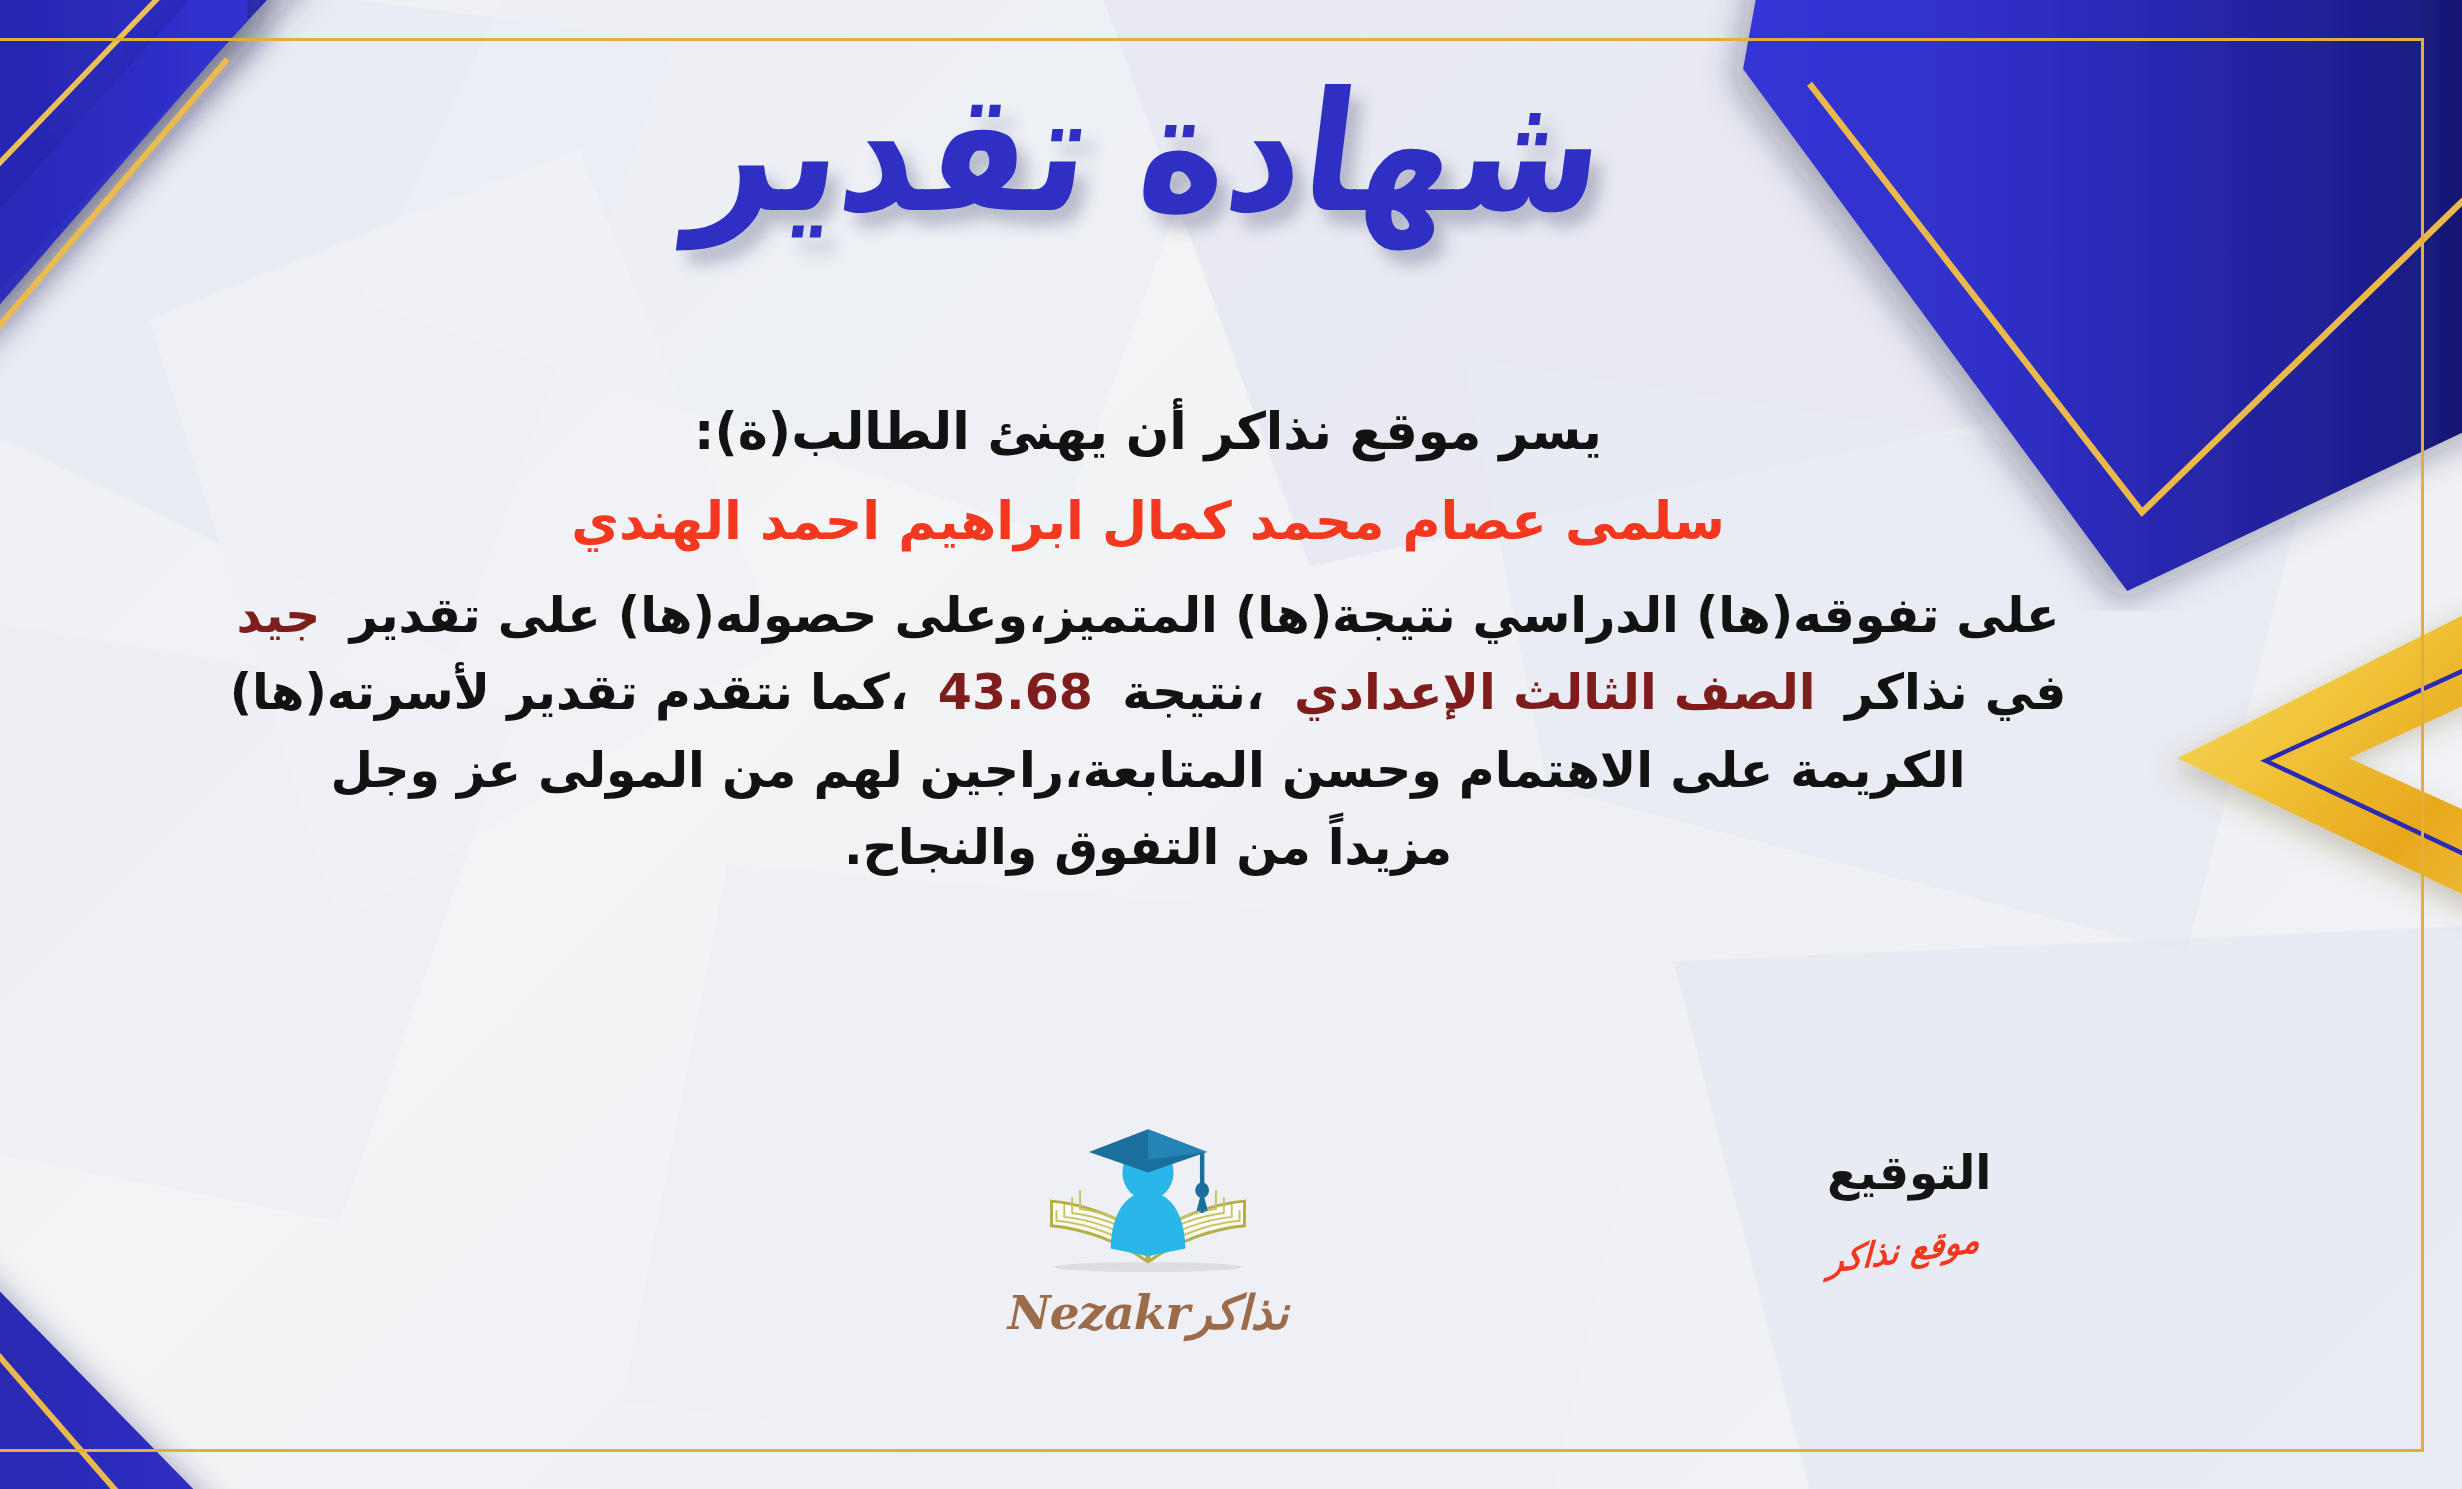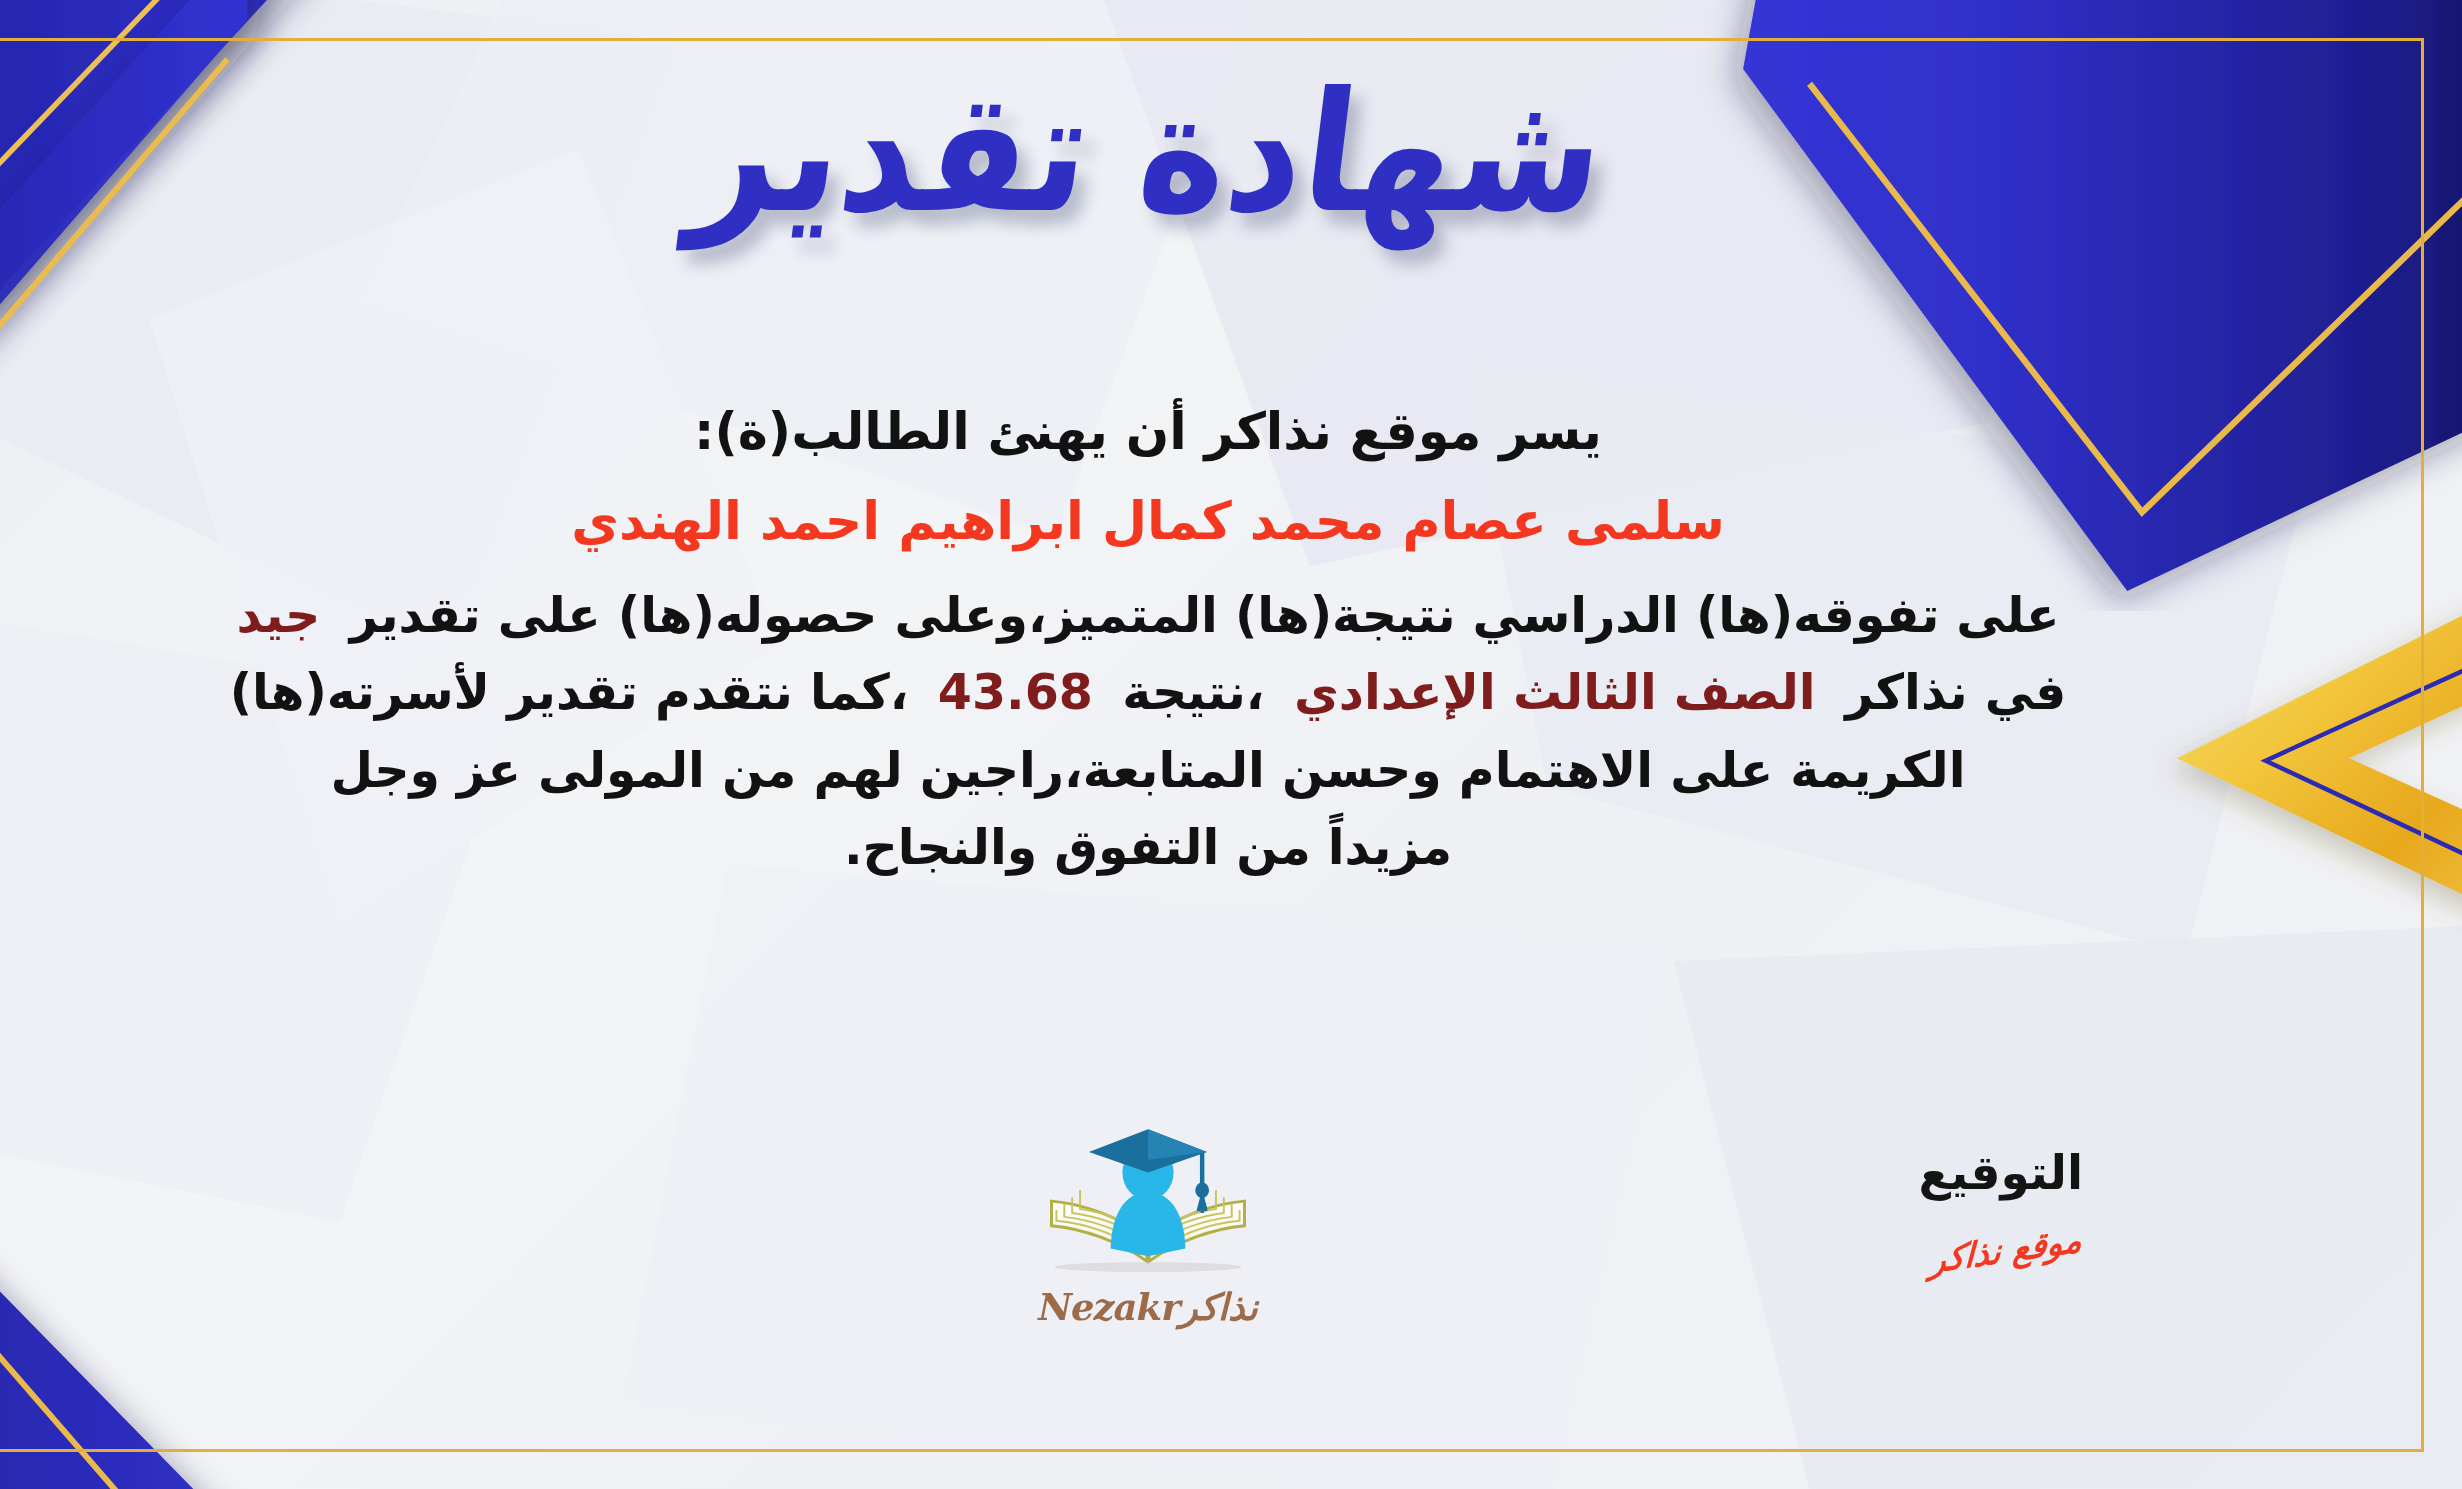--- a/index.html
+++ b/index.html
@@ -151,21 +151,21 @@
   .footer {
     position: absolute;
     left: 74px; right: 74px;
     top: 1147px;
     height: 276px;
   }
   .sign-block {
     position: absolute;
     right: 305px;
     top: 0;
-    text-align: right;
+    text-align: left;
     width: 256px;
   }
   .sign-label {
     font-size: 47px;
     font-weight: 700;
     color: #141414;
     line-height: 1.1;
   }
   .sign-script {
     margin-top: 31.5px;
@@ -183,21 +183,21 @@
     position: absolute;
     left: 50%;
     transform: translateX(-50%);
     top: -19.7px;
     width: 374px;
     text-align: center;
   }
   .logo svg { display: block; margin: 0 auto; }
   .logo-word {
     margin-top: -4.9px;
-    font-size: 37px;
+    font-size: 47px;
     font-weight: 700;
     font-style: italic;
     color: #9c6b4a;
     font-family: "DejaVu Serif", "Liberation Serif", serif;
     letter-spacing: -1px;
     white-space: nowrap;
   }
 </style>
 </head>
 <body>

